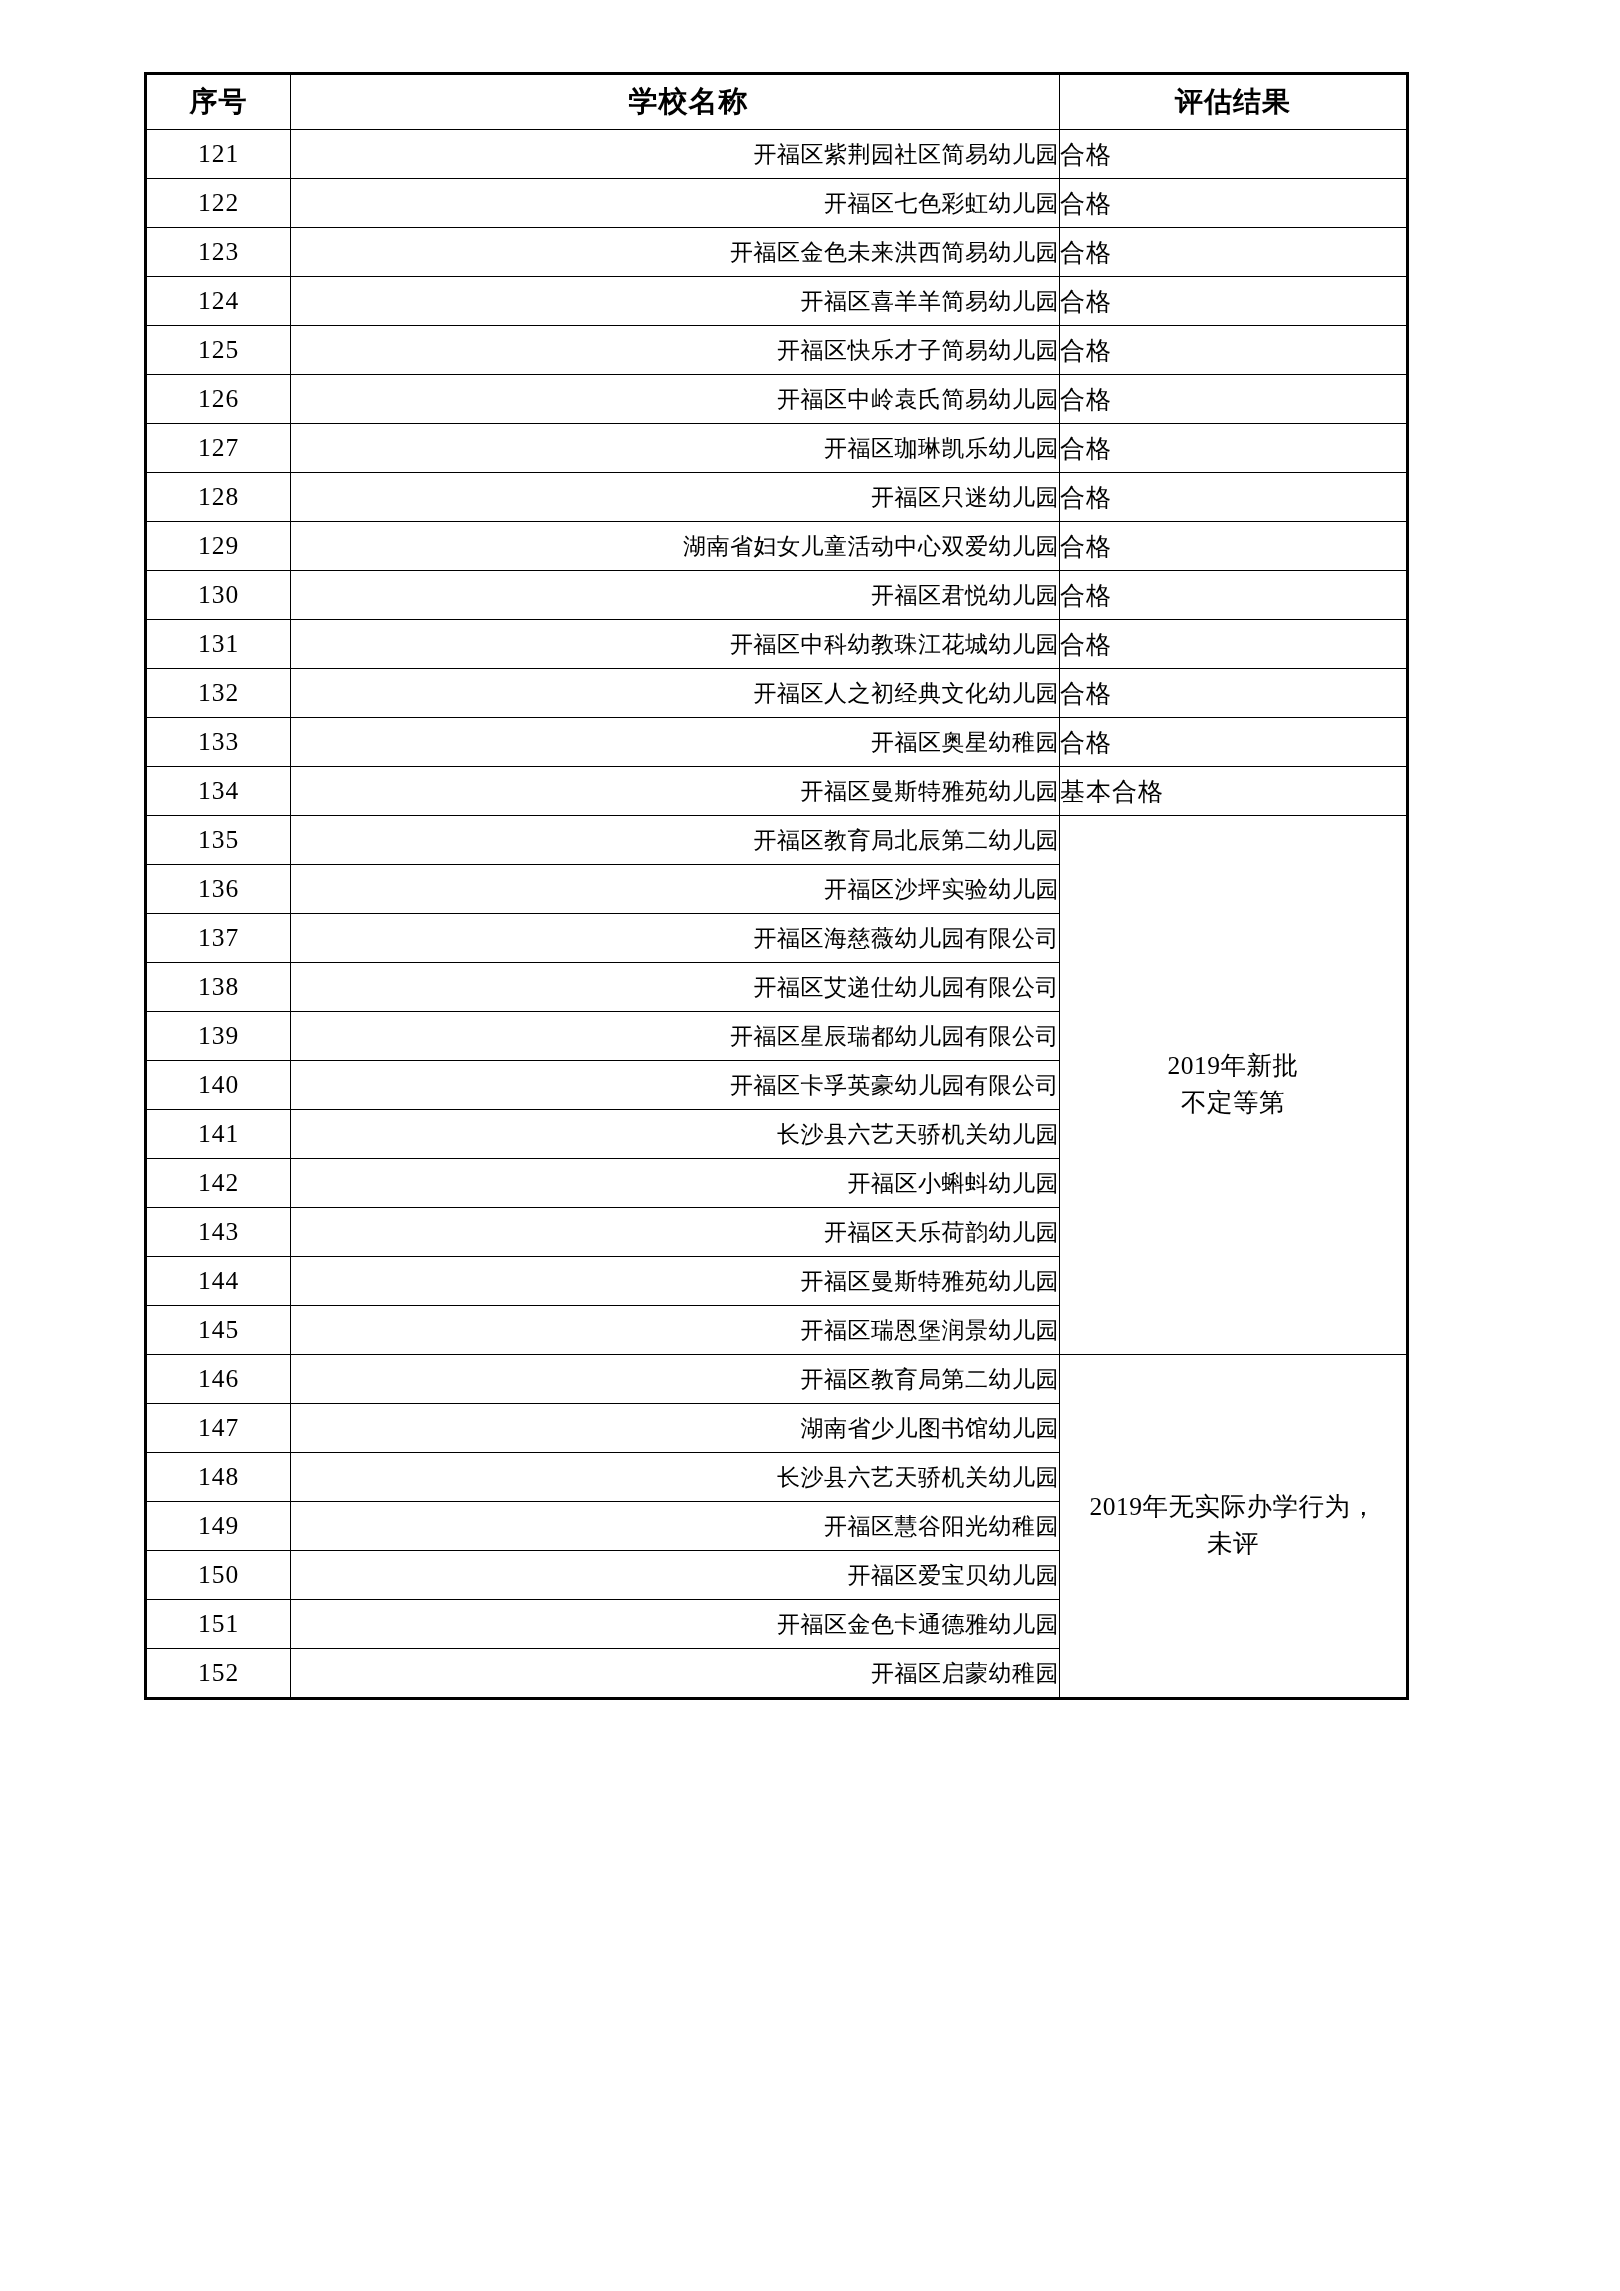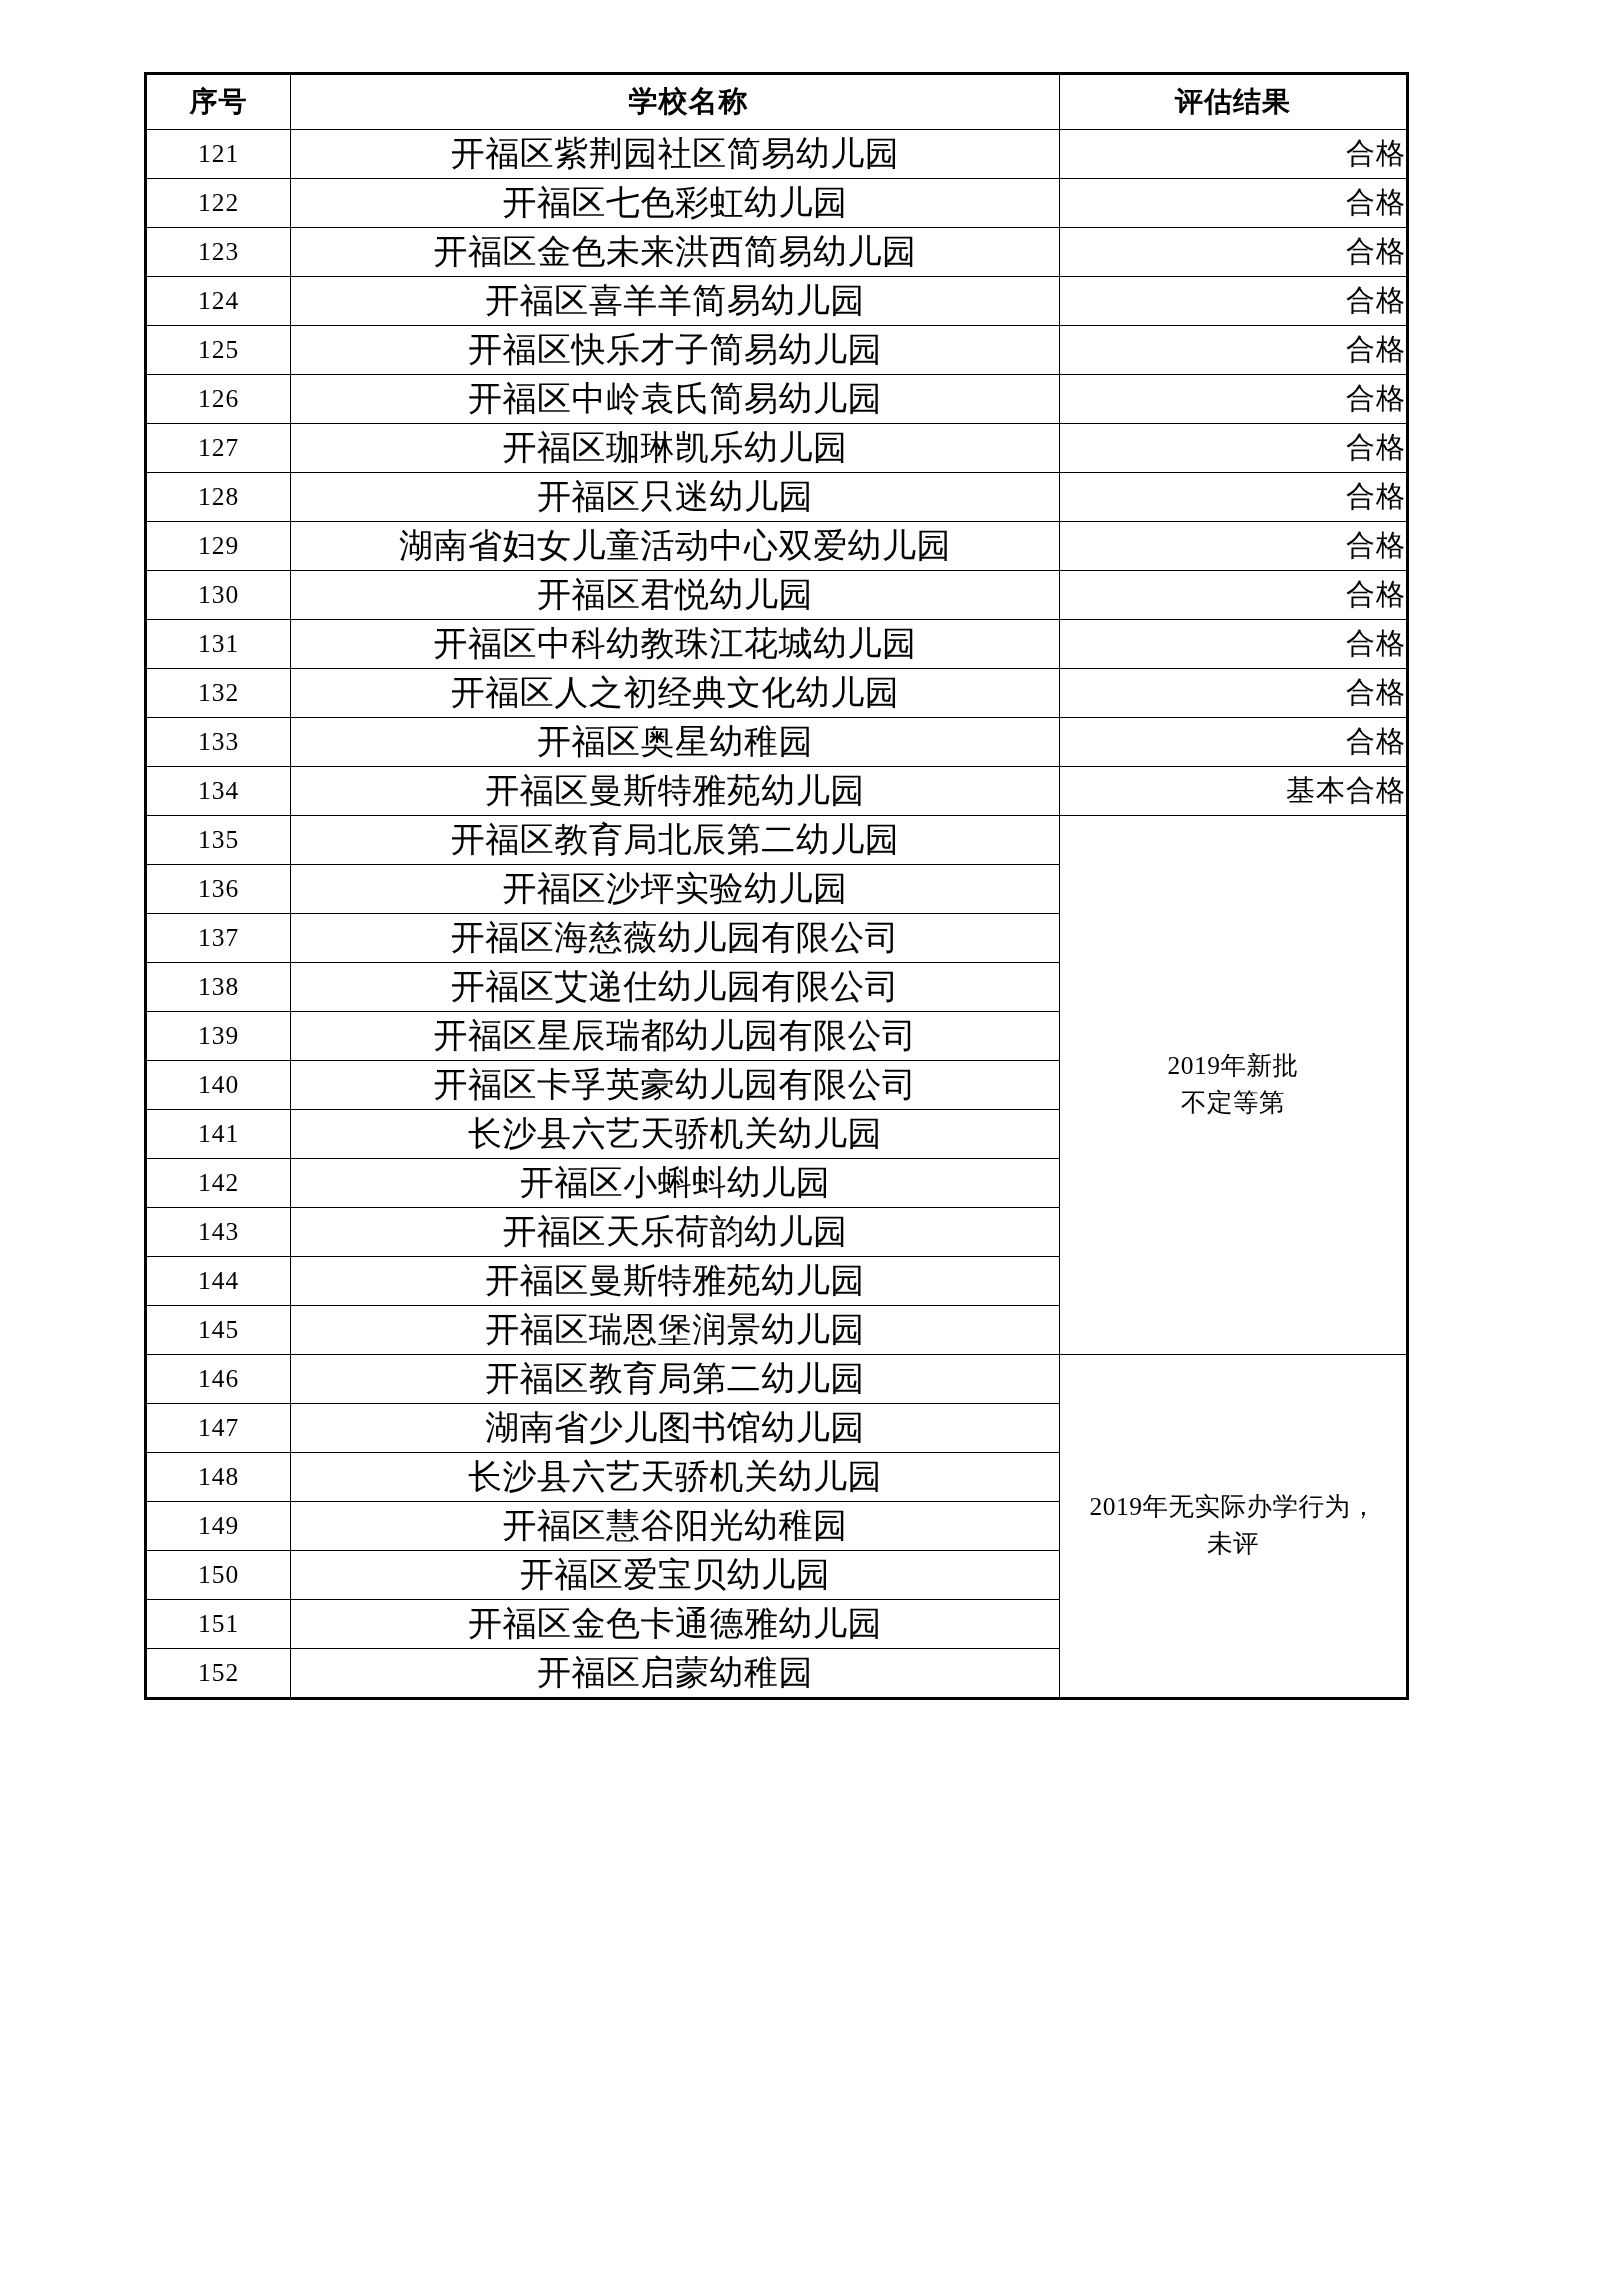--- a/index.html
+++ b/index.html
@@ -66,28 +66,28 @@
     height: 48px;
     font-size: 26.5px;
   }
   td.seq {
     text-align: center;
     font-family: "Liberation Serif", "DejaVu Serif", serif;
     font-size: 25.5px;
     letter-spacing: 1px;
   }
   td.name {
-    text-align: center;
+    text-align: right;
     padding-left: 11.8px;
-    font-size: 34px;
+    font-size: 23px;
     letter-spacing: 0.5px;
   }
   td.result {
-    text-align: right;
-    font-size: 29px;
+    text-align: left;
+    font-size: 25px;
     letter-spacing: 1px;
   }
   td.result-merged {
     text-align: center;
     font-size: 25.5px;
     line-height: 1.45;
     vertical-align: middle;
     letter-spacing: 0.5px;
   }
   .merged-text {

